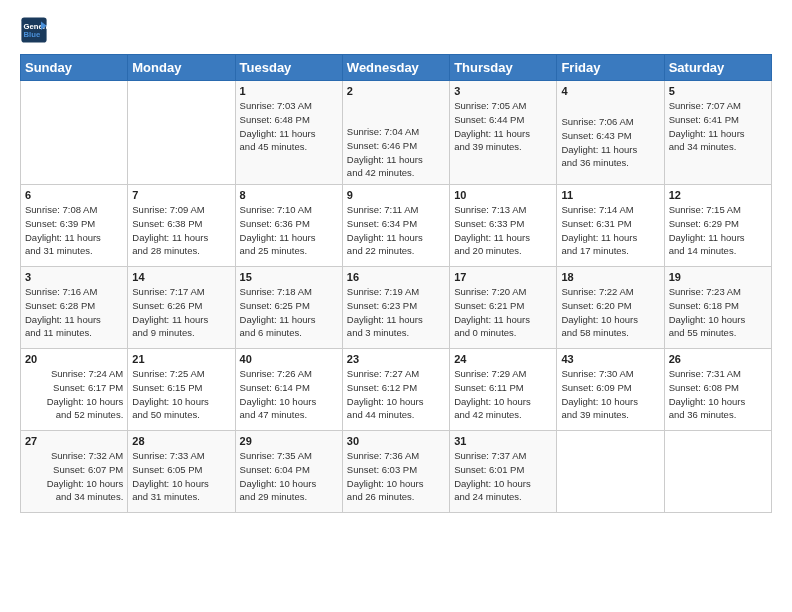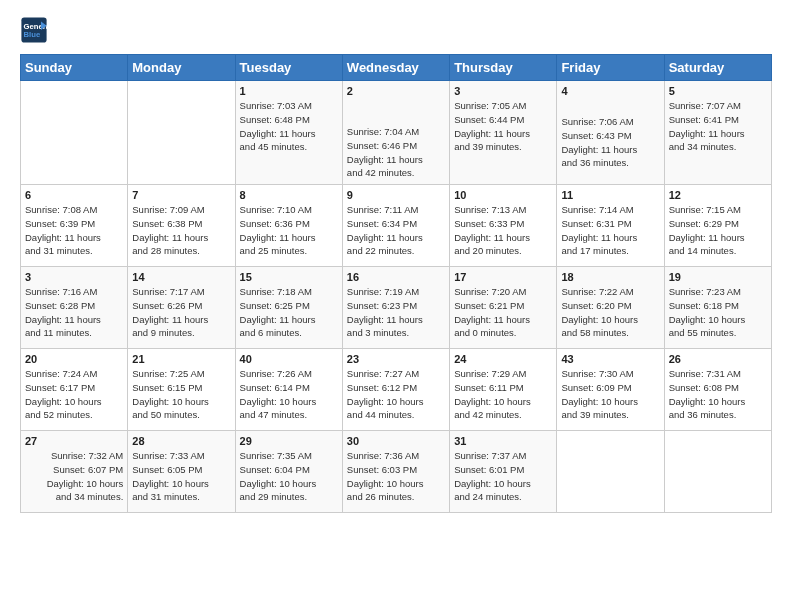--- a/index.html
+++ b/index.html
@@ -254,21 +254,21 @@
             <span class="day-num">19</span>
             <div class="day-info" style="white-space: pre-line;">Sunrise: 7:23 AM
 Sunset: 6:18 PM
 Daylight: 10 hours
 and 55 minutes.</div>
           </td>
         </tr>
         <tr>
           <td>
             <span class="day-num">20</span>
-            <div class="day-info" style="white-space: pre-line;">Sunrise: 7:24 AM
+            <div class="day-info" style="white-space: pre-line; text-align: right;">Sunrise: 7:24 AM
 Sunset: 6:17 PM
 Daylight: 10 hours
 and 52 minutes.</div>
           </td>
           <td>
             <span class="day-num">21</span>
             <div class="day-info" style="white-space: pre-line;">Sunrise: 7:25 AM
 Sunset: 6:15 PM
 Daylight: 10 hours
 and 50 minutes.</div>

